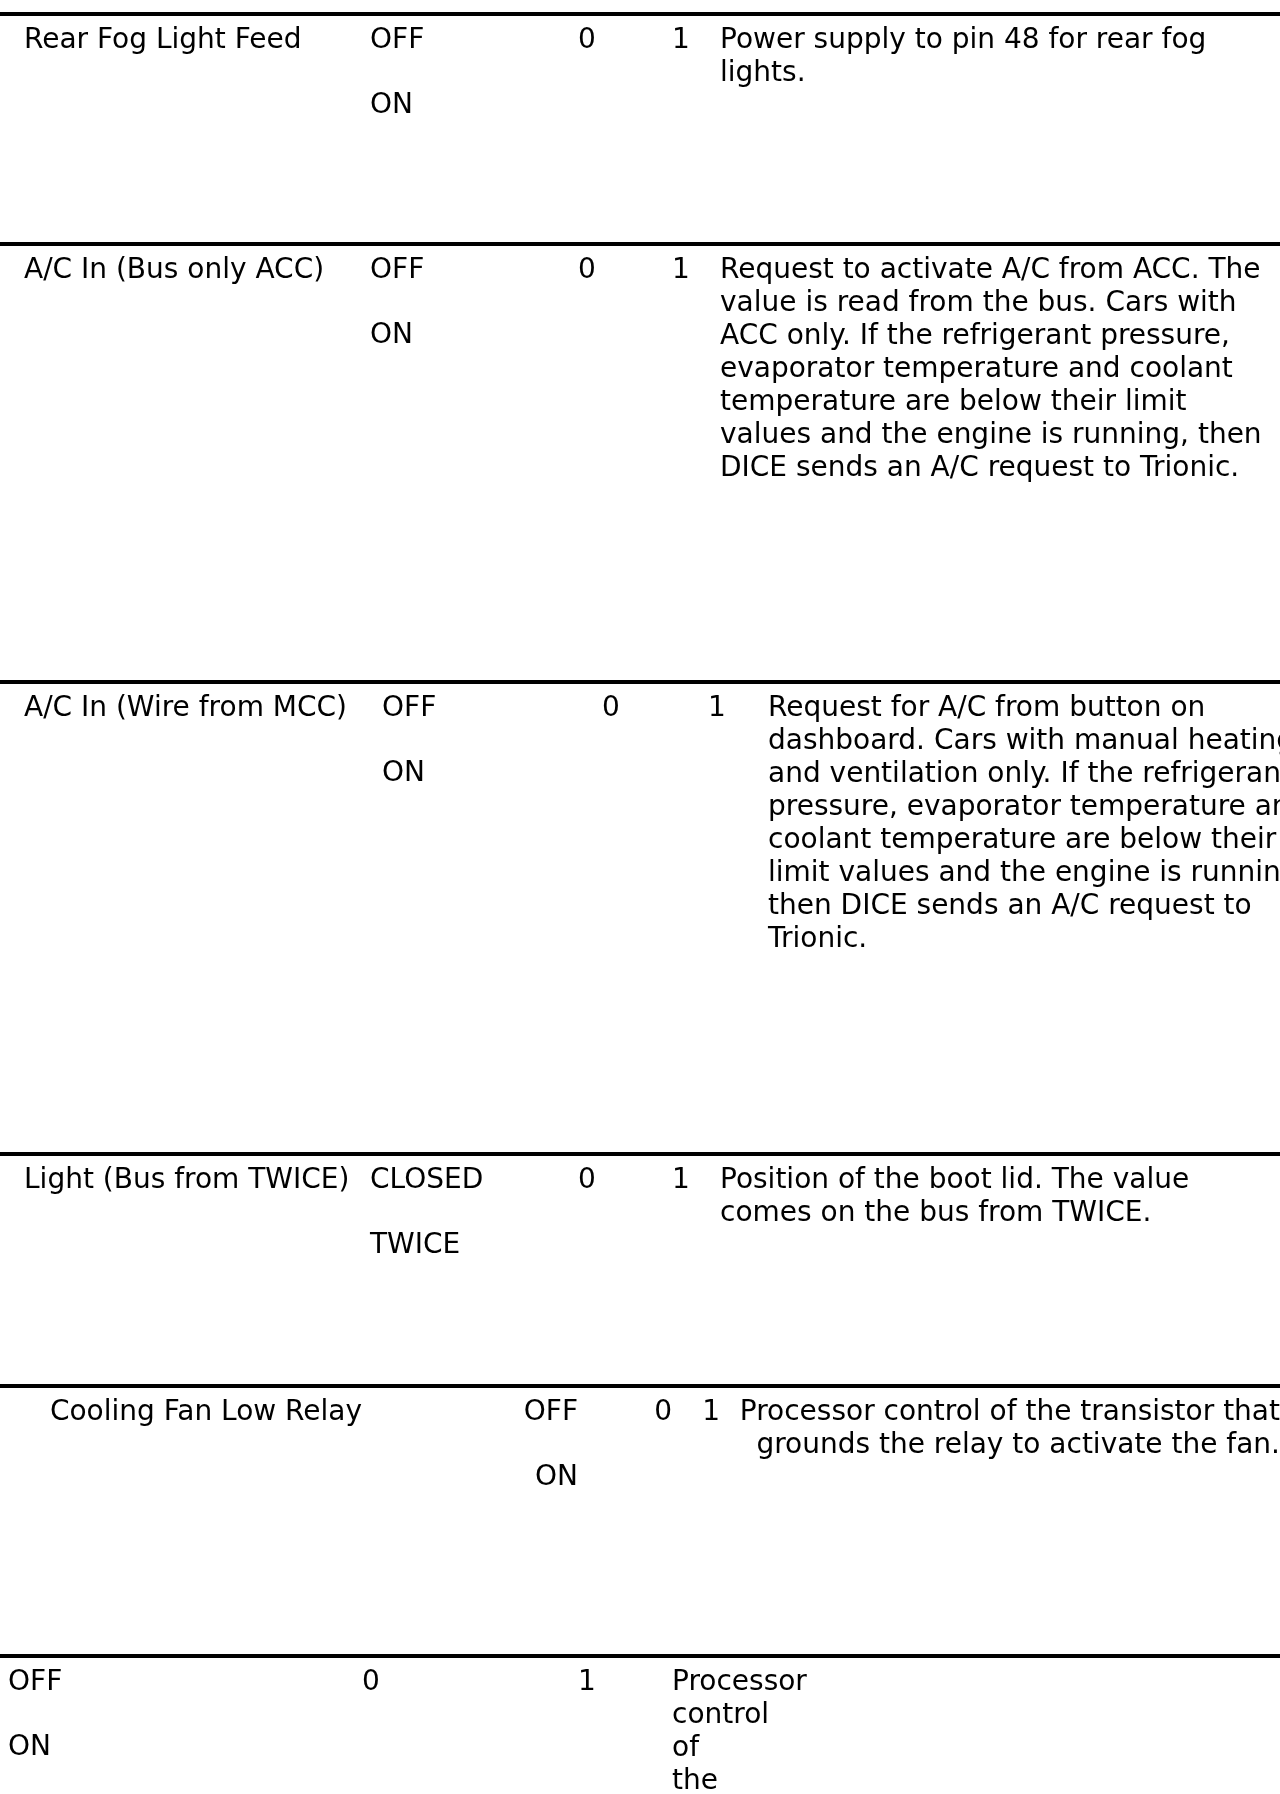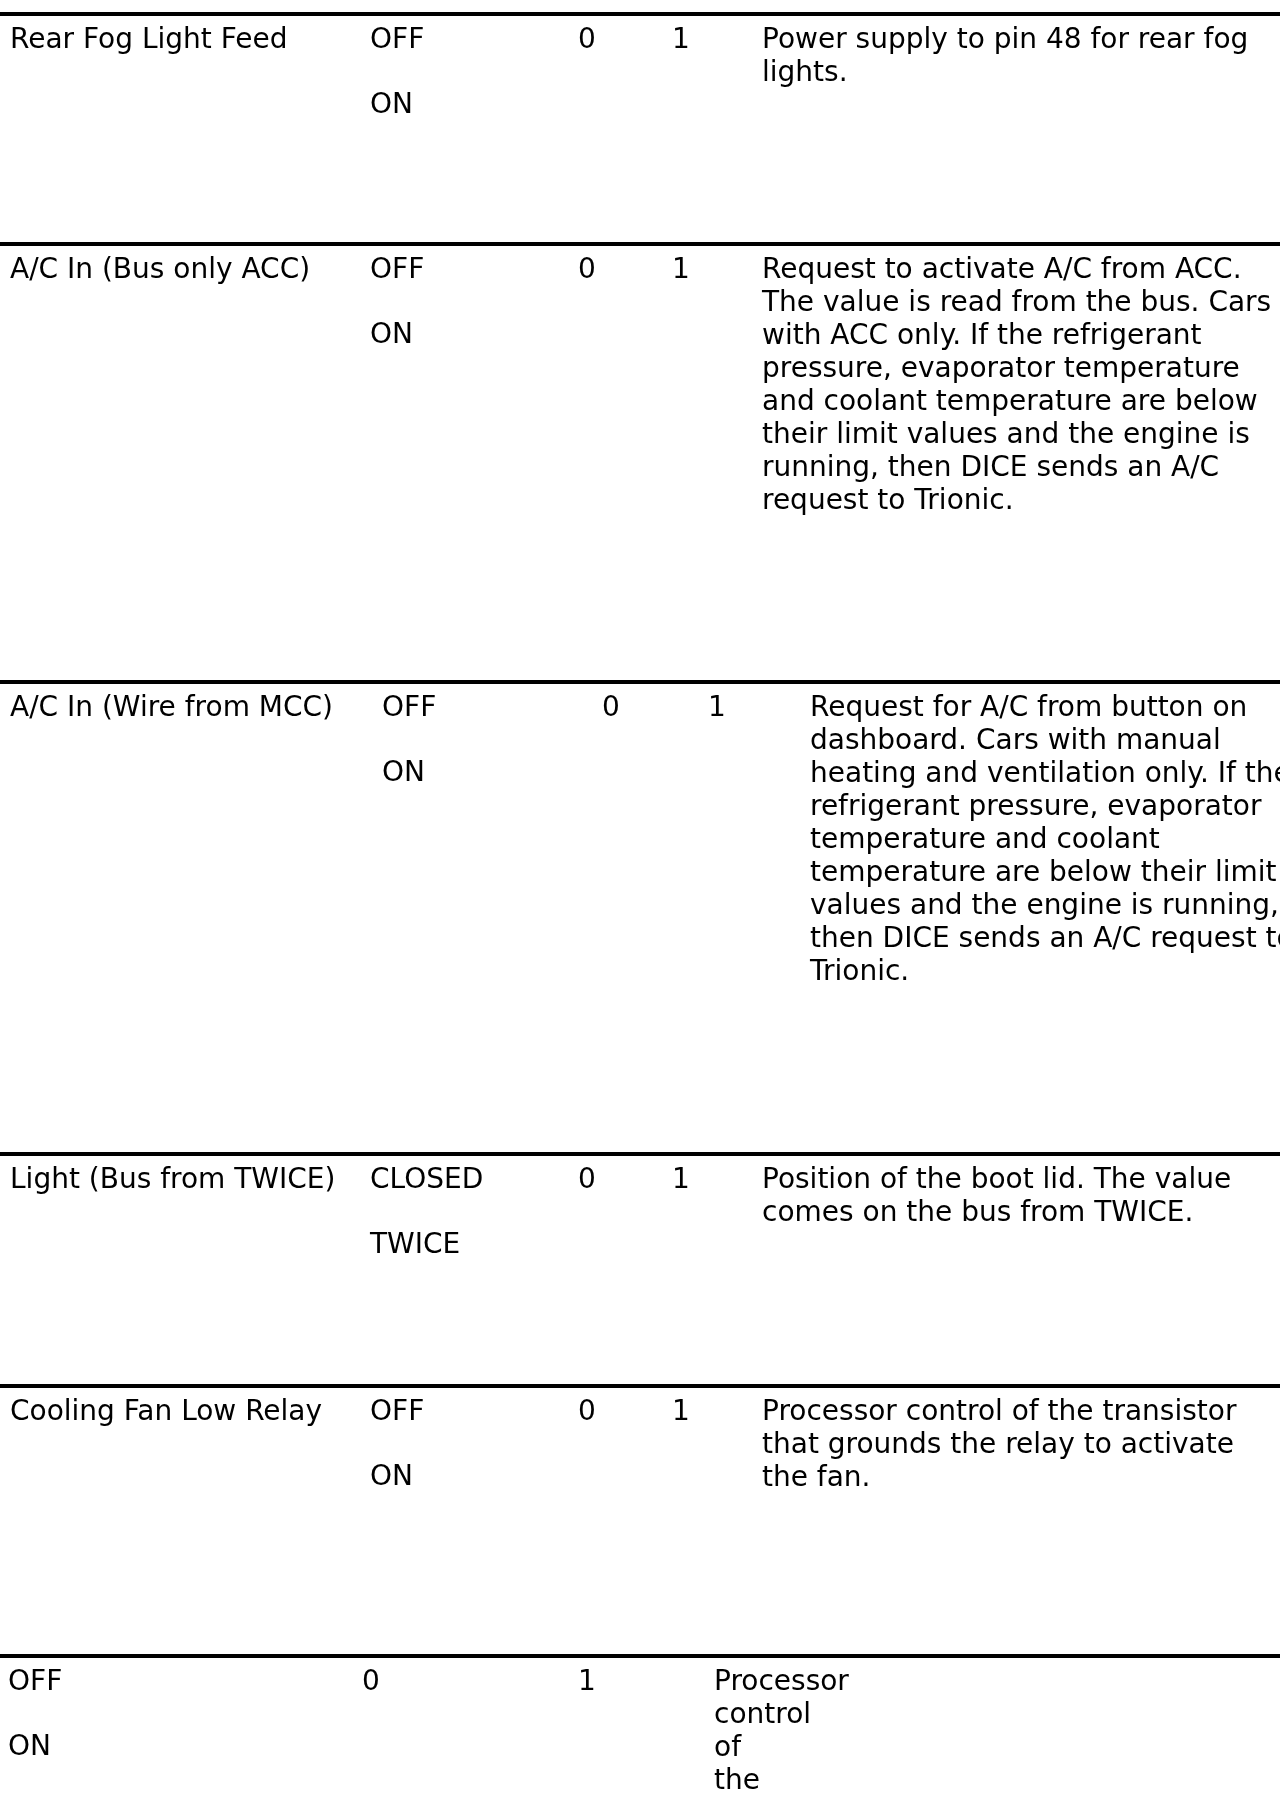--- a/index.html
+++ b/index.html
@@ -32,37 +32,36 @@
     grid-template-columns: 362px 216px 94px 48px 560px;
     border-top: 4px solid #000000;
     box-sizing: border-box;
     align-items: start;
   }
   .t-row > .cell {
     padding-top: 6px;
     box-sizing: border-box;
   }
   .cell.name {
-    padding-left: 10px;
+    padding-left: 24px;
   }
   .cell.states {
     padding-left: 8px;
   }
   .cell.states .state-on {
     margin-top: 32px;
   }
   .cell.desc {
-    margin-left: 42px;
   }
   
   .row-0 { min-height: 230px; }
   .row-1 { min-height: 438px; }
   .row-2 { min-height: 472px; gap: 12px; }
   .row-3 { min-height: 232px; }
-  .row-4 { min-height: 270px; }
+  .row-4 { min-height: 270px; text-align: right; }
   .row-5 { min-height: 140px; }
 </style>
 </head>
 <body>
 
 <div class="doc-page">
   <div class="signal-table">
 
     <div class="t-row row-0">
       <div class="cell name">Rear Fog Light Feed</div>

